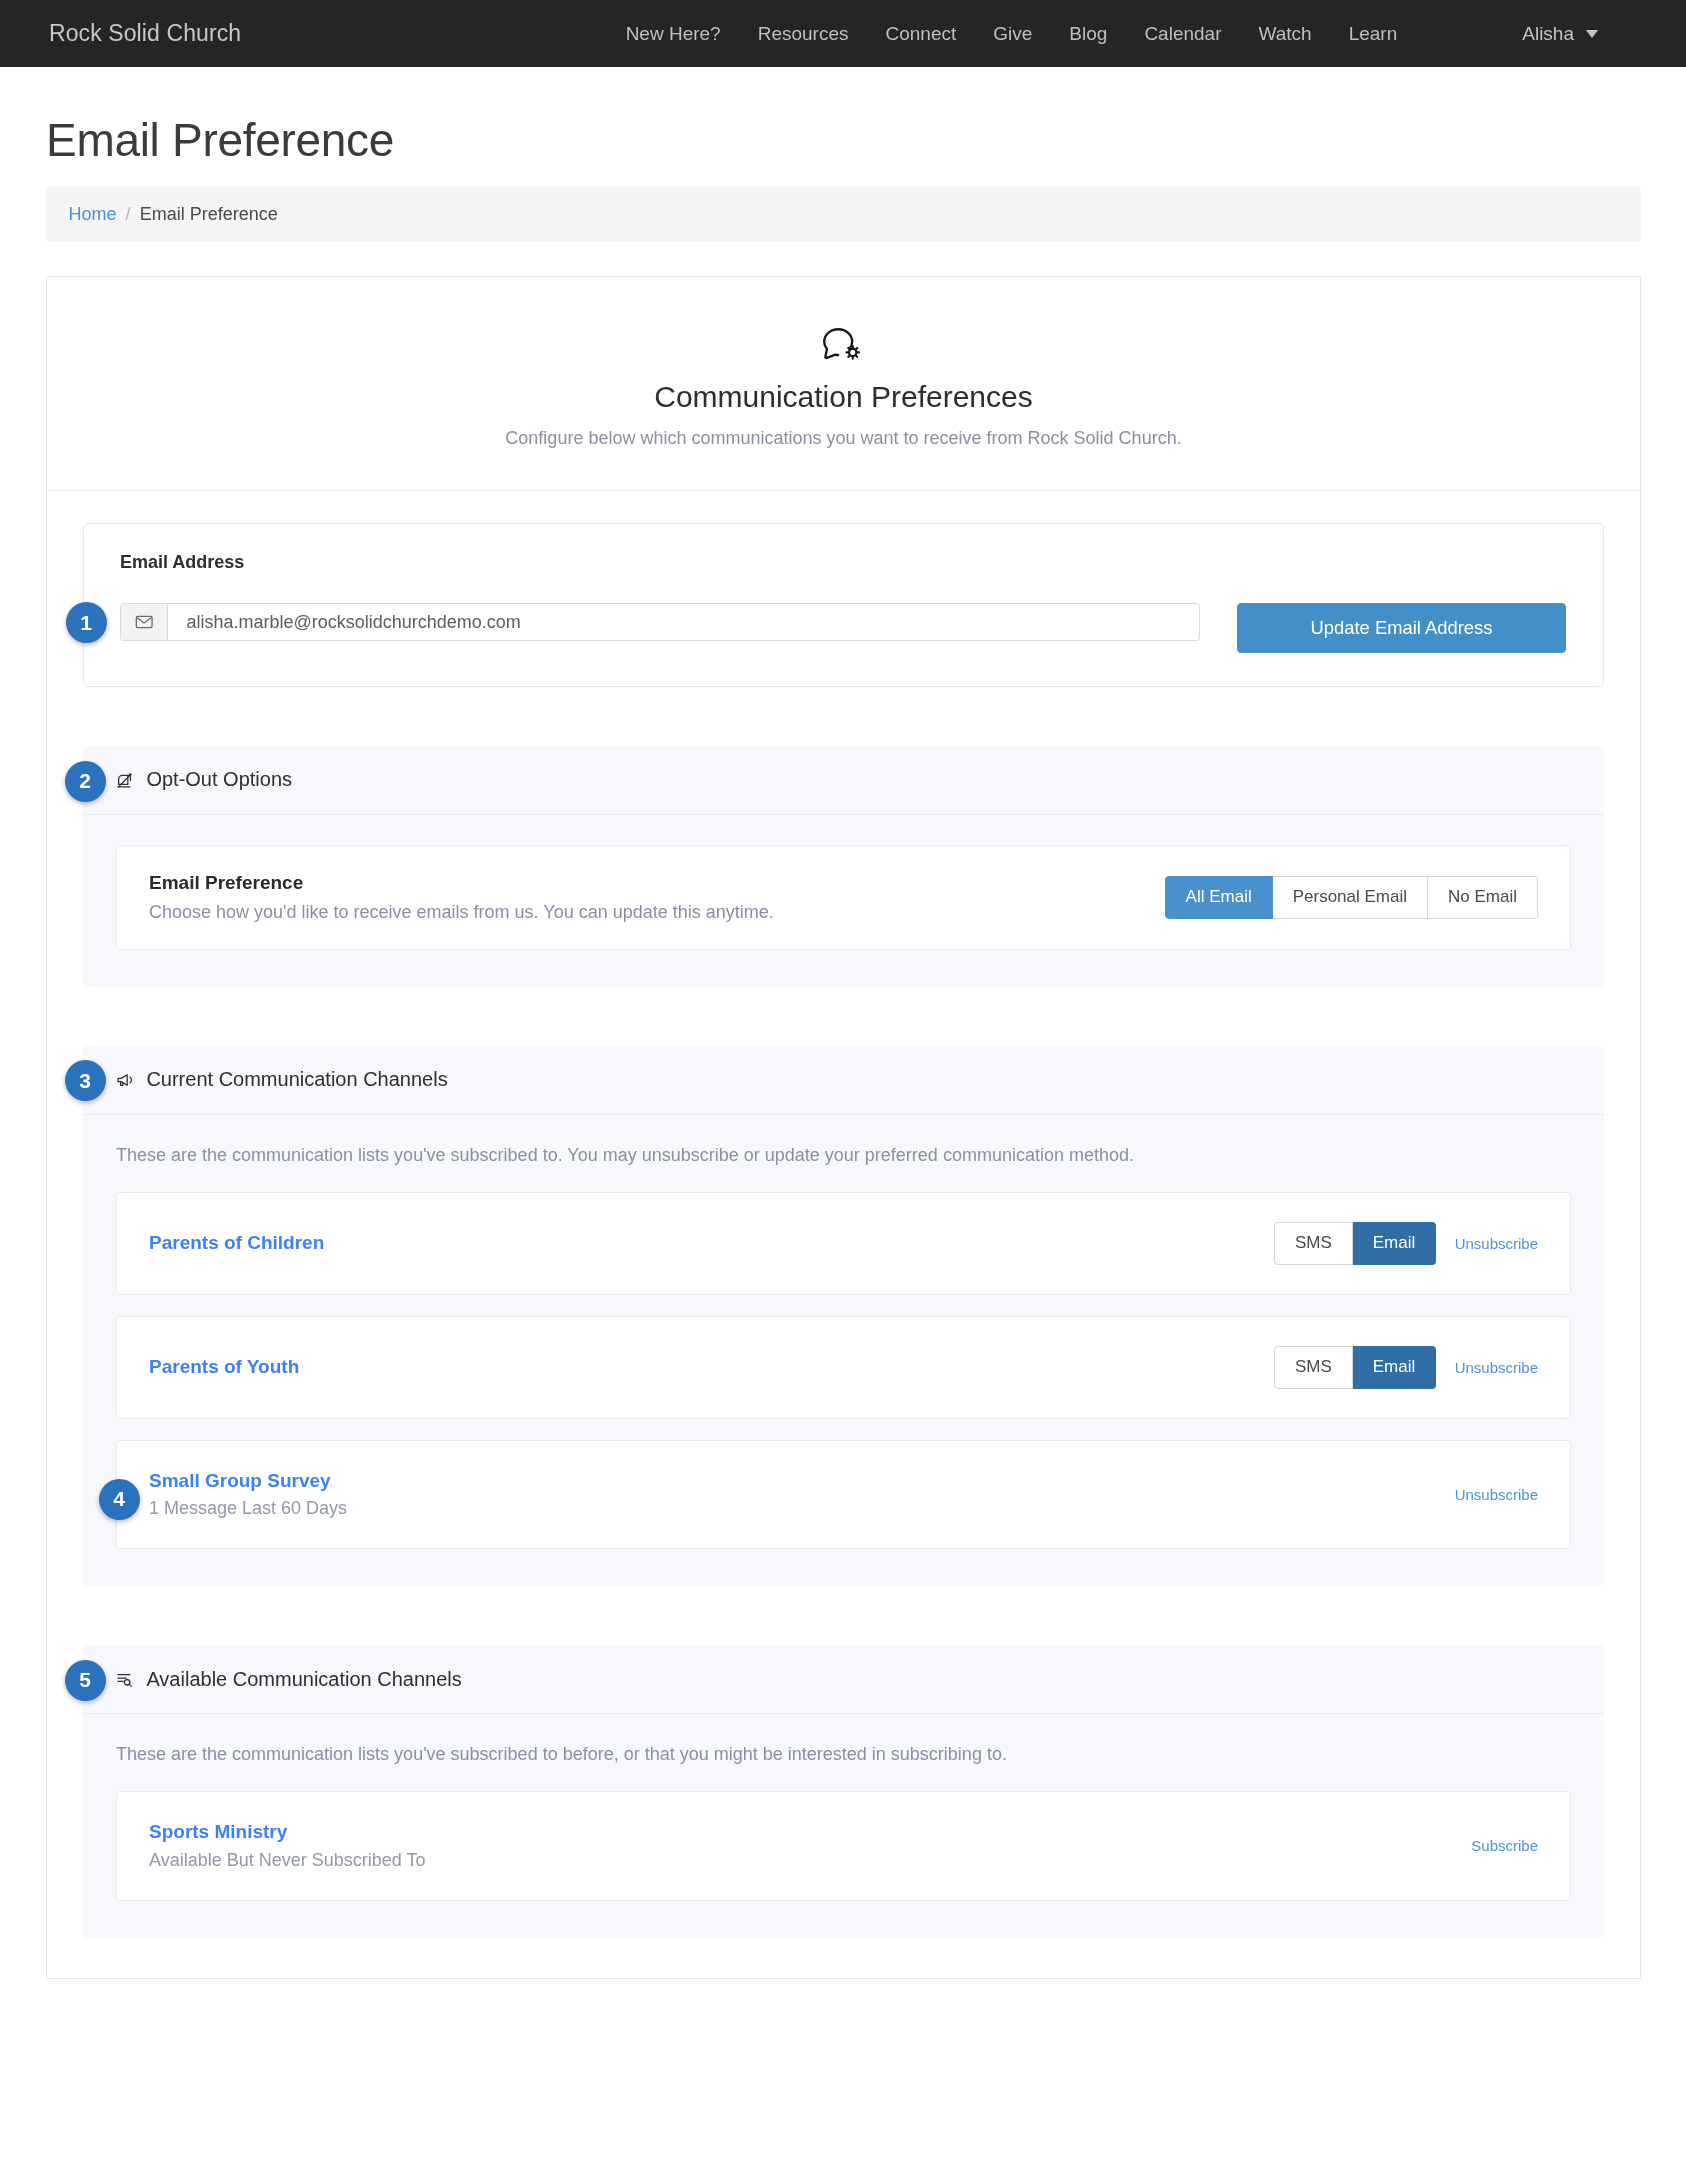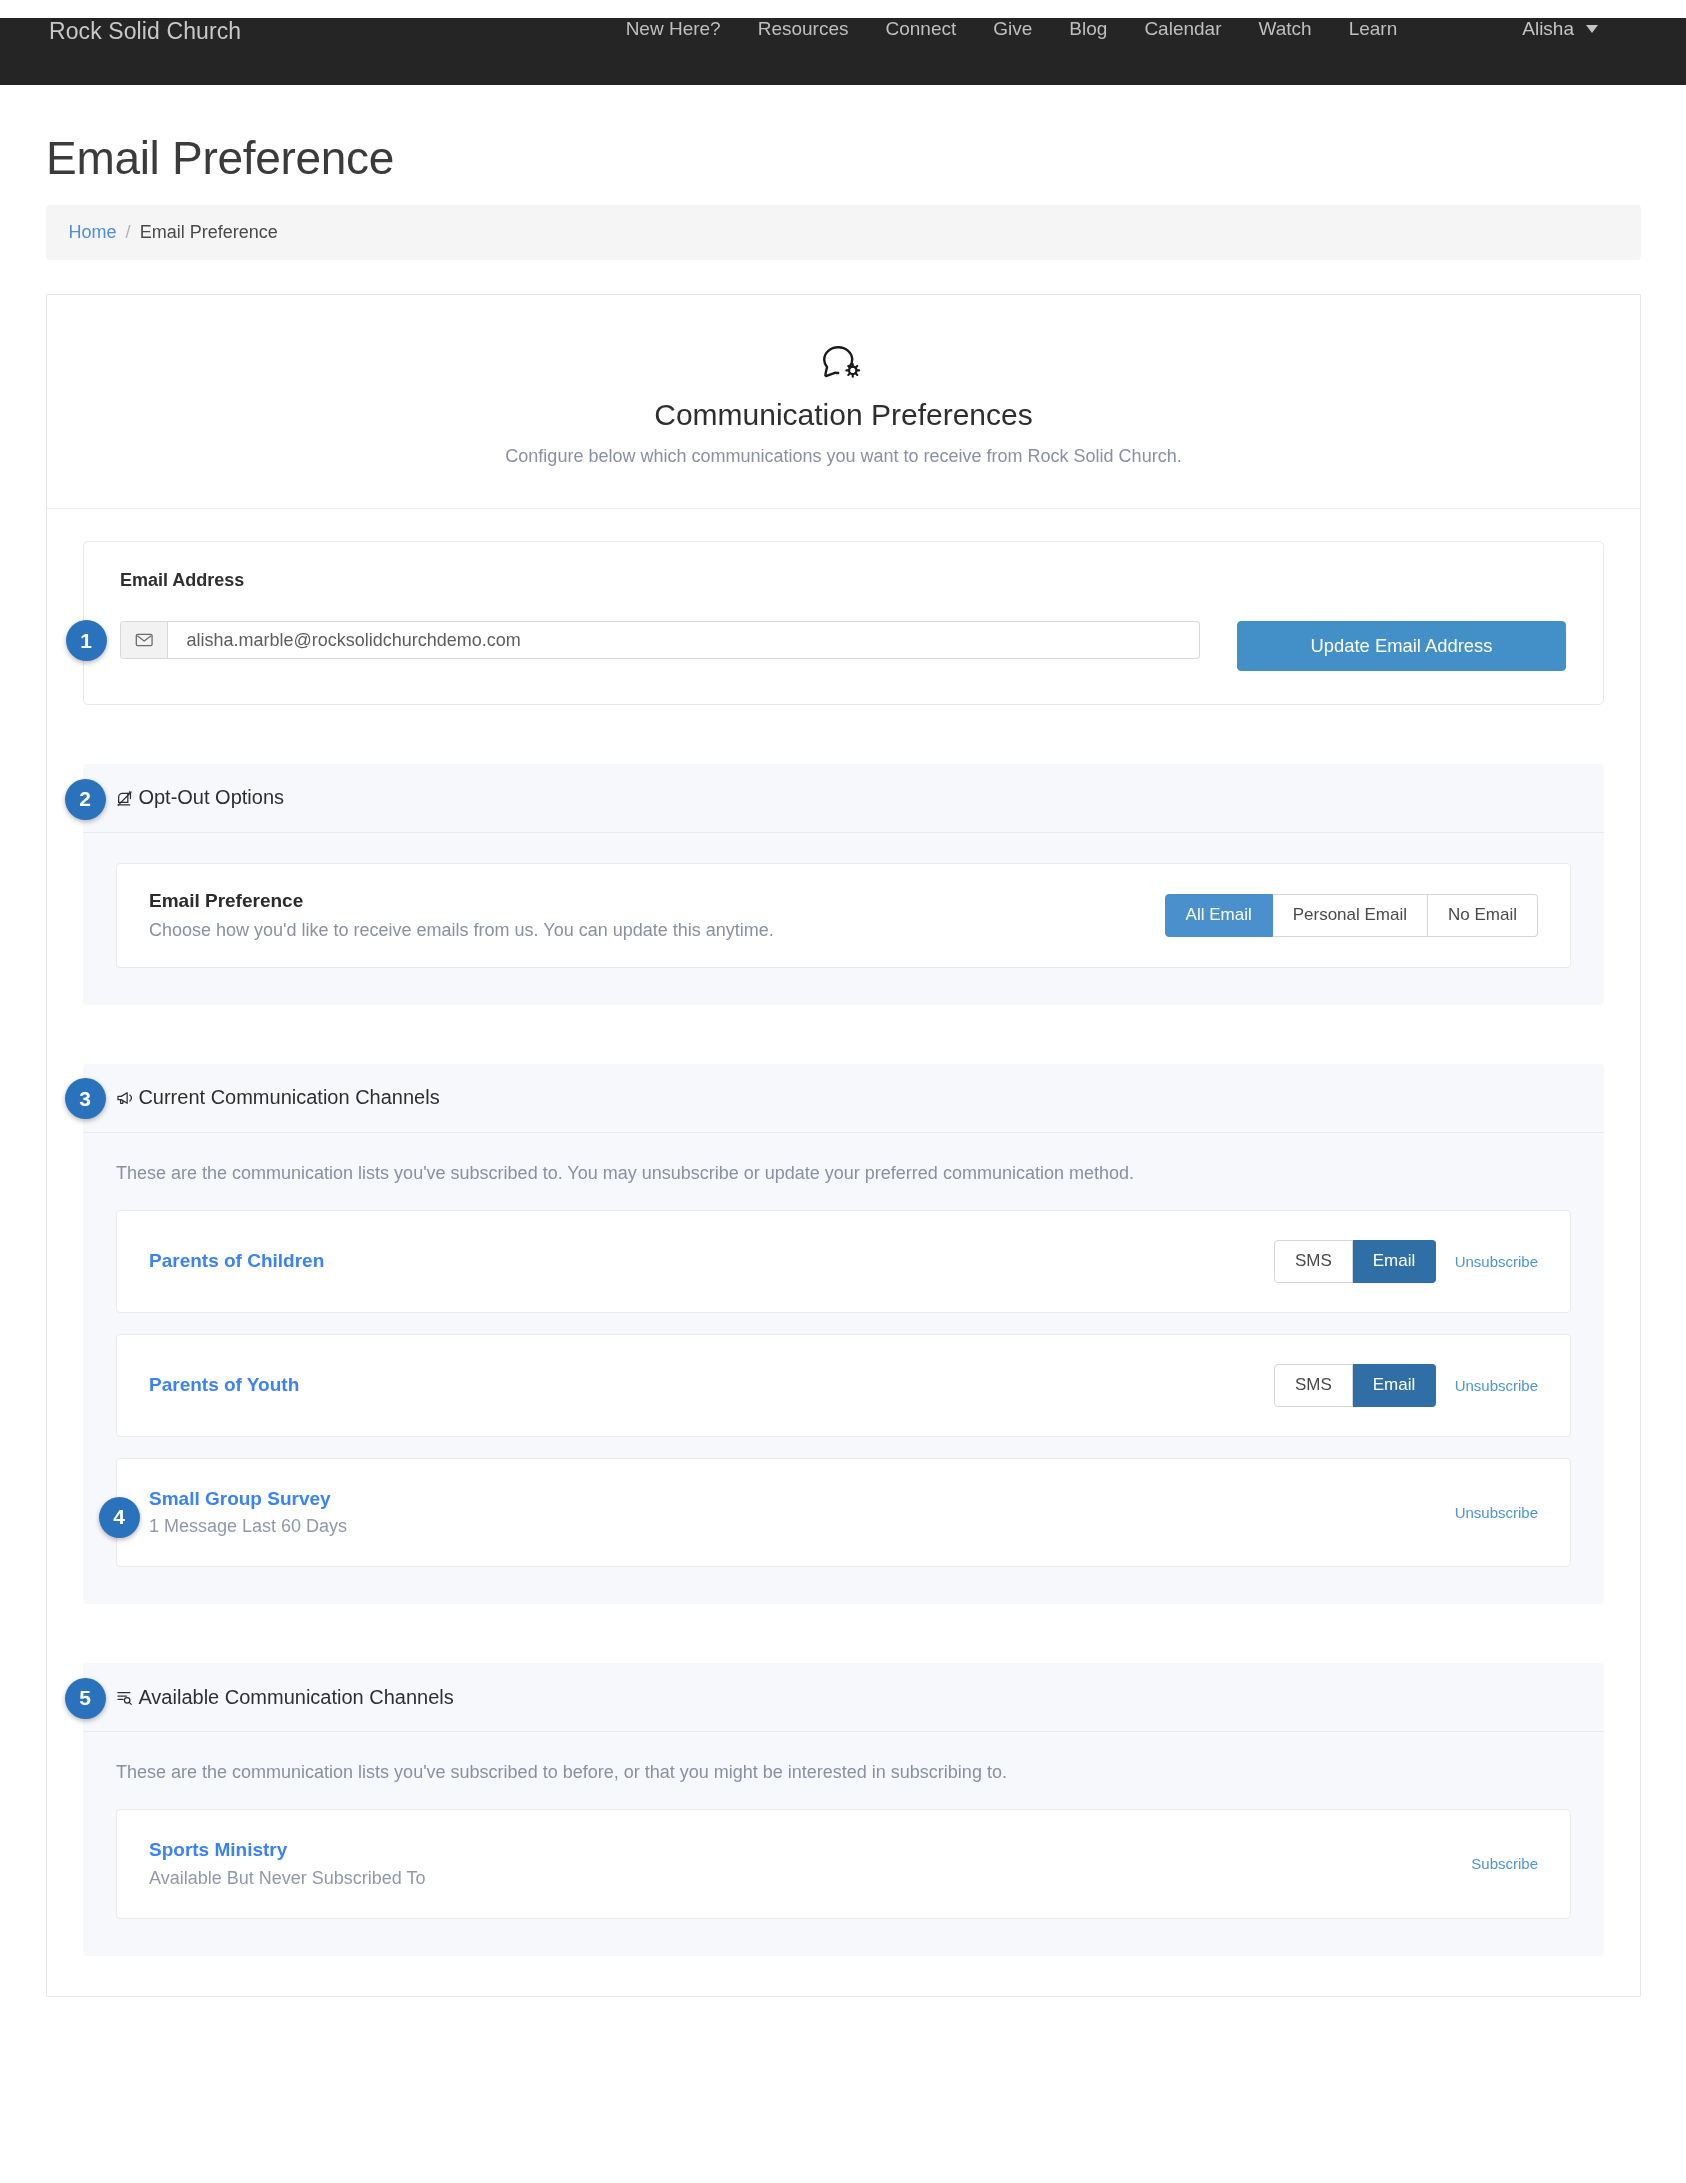--- a/index.html
+++ b/index.html
@@ -9,23 +9,22 @@
     font-family: "Liberation Sans", sans-serif;
     color: #333333;
     -webkit-font-smoothing: antialiased;
   }
 
   
   .navbar {
     height: 67px;
     background: #252525;
     display: flex;
-    align-items: flex-start;
+    align-items: center;
     padding: 0 49px;
-    margin-top: 18px;
   }
   .brand {
     font-size: 23px;
     color: #c8c8c8;
     letter-spacing: 0.1px;
     white-space: nowrap;
   }
   .nav-links {
     display: flex;
     align-items: center;
@@ -181,21 +180,21 @@
     background: #f7f8fb;
     border-radius: 4px;
     margin-top: 59px;
     position: relative;
   }
   .section-head {
     padding: 22.4px 33px;
     border-bottom: 0.7px solid #e9eaef;
     display: flex;
     align-items: center;
-    gap: 4px;
+    gap: 12px;
     font-size: 20px;
     color: #2f2f2f;
   }
   .section-inner { padding: 30px 33px 37px 33px; }
   .section-desc {
     font-size: 18px;
     color: #8a8fa3;
     margin-bottom: 26px;
   }
 

